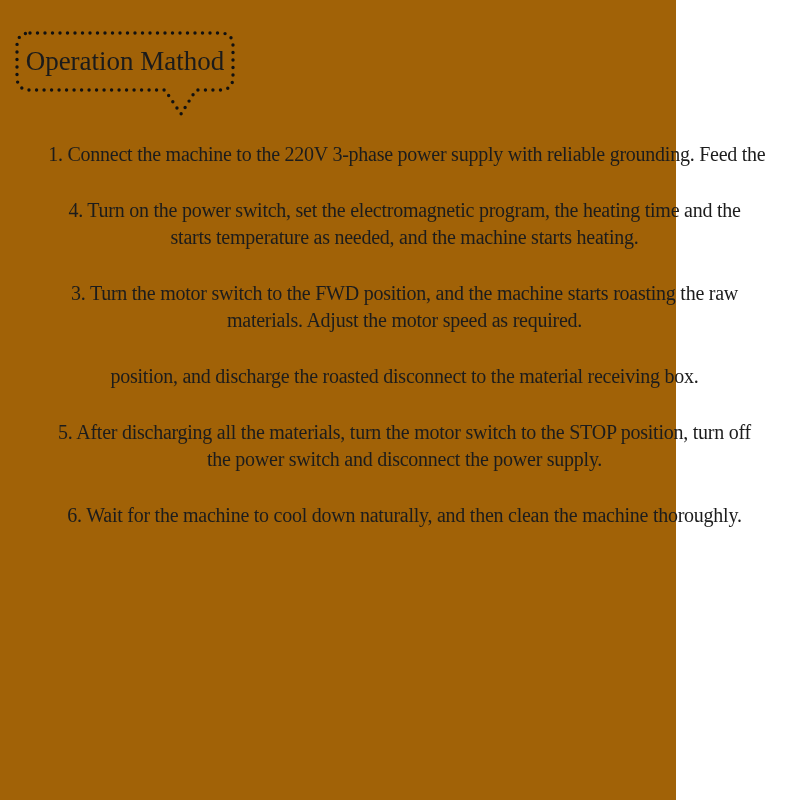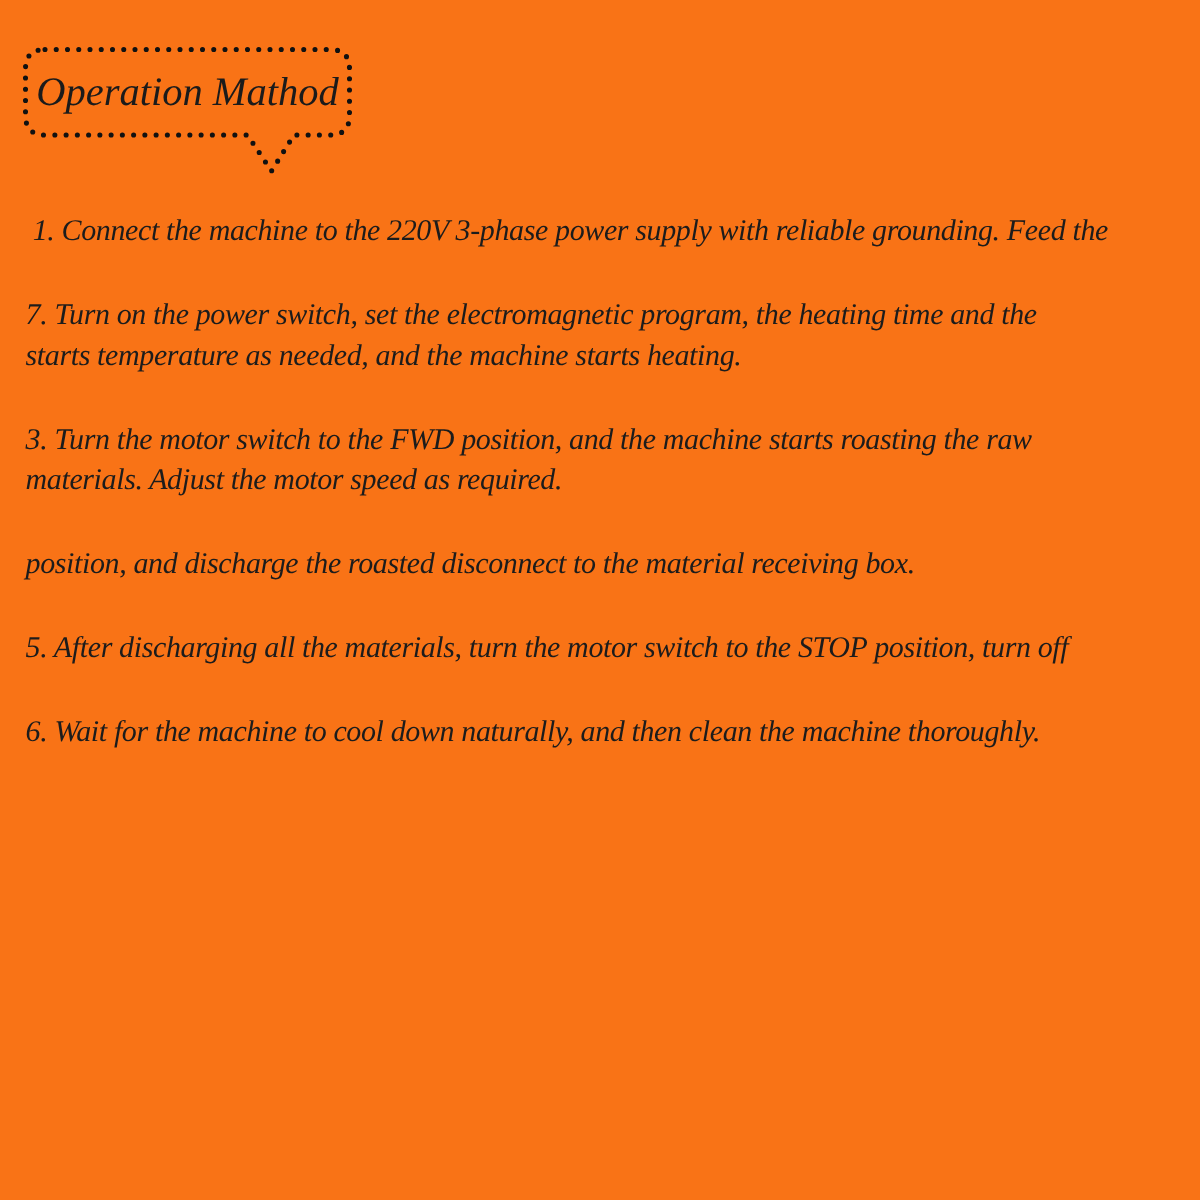--- a/index.html
+++ b/index.html
@@ -6,24 +6,23 @@
     margin: 0;
     padding: 0;
     width: 800px;
     height: 800px;
     background: #ffffff;
     overflow: hidden;
     font-family: "Liberation Serif", serif;
   }
   .page {
     position: relative;
-    width: 800px;
+    width: 676px;
     height: 800px;
-    background: #f97316;
-    font-style: italic;
+    background: #a16207;
   }
   
   .bubble {
     position: absolute;
     left: 14px;
     top: 30px;
     width: 224px;
     height: 92px;
   }
   .bubble svg {
@@ -45,20 +44,21 @@
     color: #1b1b1b;
     white-space: pre;
   }
   
   .steps {
     position: absolute;
     left: 17px;
     top: 141px;
     width: 775px;
     color: #1c1c1c;
+    text-align: center;
   }
   .step {
     margin: 0 0 29px 0;
     padding: 0;
     font-size: 20px;
     line-height: 27px;
     letter-spacing: -0.25px;
   }
   .step-line {
     display: block;
@@ -75,31 +75,32 @@
       <path d="M16,3 H206 Q219,3 219,16 V47 Q219,60 206,60 H182 L167,84 L151,60 H16 Q3,60 3,47 V16 Q3,3 16,3 Z" fill="none" stroke="#111111" stroke-width="3.4" stroke-linecap="round" stroke-linejoin="round" stroke-dasharray="0 7.5"></path>
     </svg>
     <span class="bubble-label">Operation Mathod</span>
   </div>
 
   <div class="steps">
       <p class="step">
         <span class="step-line"> 1. Connect the machine to the 220V 3-phase power supply with reliable grounding. Feed the</span>
       </p>
       <p class="step">
-        <span class="step-line">7. Turn on the power switch, set the electromagnetic program, the heating time and the</span>
+        <span class="step-line">4. Turn on the power switch, set the electromagnetic program, the heating time and the</span>
         <span class="step-line">starts temperature as needed, and the machine starts heating.</span>
       </p>
       <p class="step">
         <span class="step-line">3. Turn the motor switch to the FWD position, and the machine starts roasting the raw</span>
         <span class="step-line">materials. Adjust the motor speed as required.</span>
       </p>
       <p class="step">
         <span class="step-line">position, and discharge the roasted disconnect to the material receiving box.</span>
       </p>
       <p class="step">
         <span class="step-line">5. After discharging all the materials, turn the motor switch to the STOP position, turn off</span>
+        <span class="step-line">the power switch and disconnect the power supply.</span>
       </p>
       <p class="step">
         <span class="step-line">6. Wait for the machine to cool down naturally, and then clean the machine thoroughly.</span>
       </p>
     </div>
 
 </div>
 
 </body></html>

